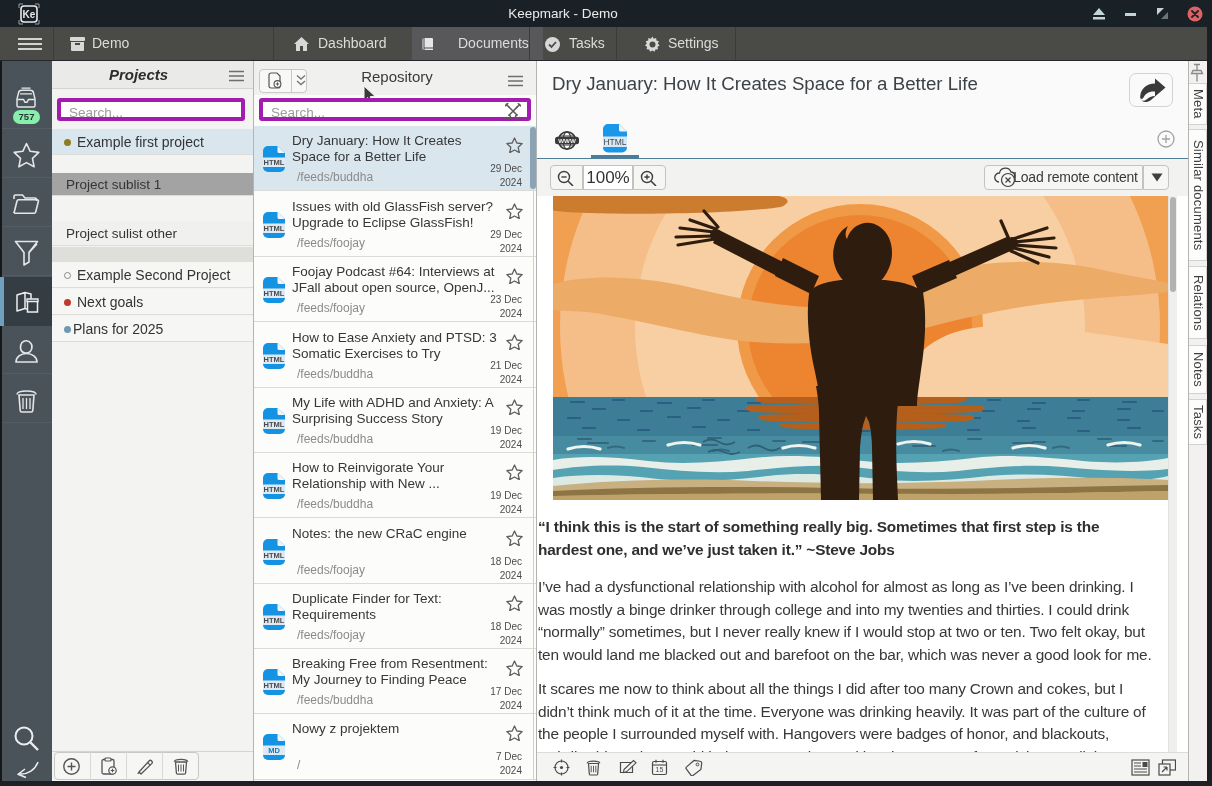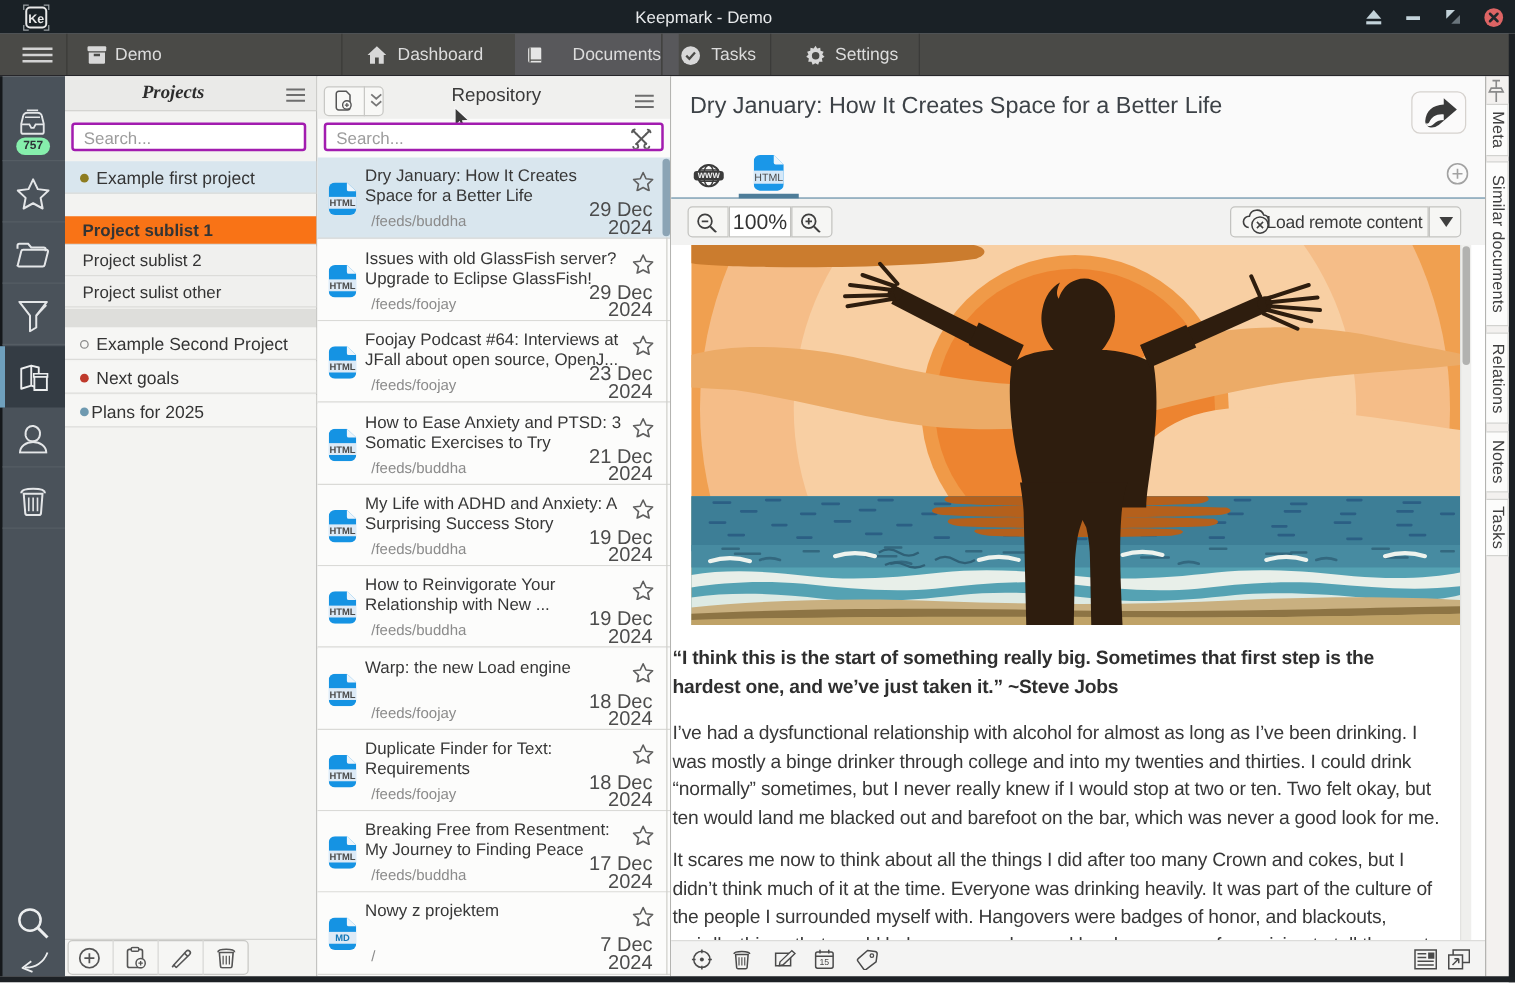--- a/index.html
+++ b/index.html
@@ -19,35 +19,35 @@
   #mb-docs { background:#58585b; }
 
   
   #sidebar { left:0; top:61px; width:52px; height:720px; background:#4a525a; border-left:2px solid #15181b;}
   .sbcell { position:absolute; left:0; width:52px; height:48px; border-bottom:1px solid #555d64; }
   #sbsel { left:0; top:277px; width:52px; height:49px; background:#343c44; border-left:4px solid #6fa0bd; }
 
   
   #projects { left:52px; top:61px; width:202px; height:720px; background:#f3f3f1; border-right:1px solid #b4b4b1; }
   #proj-head { left:0; top:0; width:201px; height:28px; background:#eaeae8; border-bottom:1px solid #d4d4d1; }
-  #proj-title { width:173px; text-align:center; top:5px; left:0; font-size:15px; font-weight:bold; font-style:italic; color:#2d2d2d;font-family:Liberation Serif, serif; }
-  .search { position:absolute; background:#fff; border:2px solid #a21caf; border-radius:3px;
+  #proj-title { width:173px; text-align:center; top:5px; left:0; font-size:15px; font-weight:bold; font-style:italic; color:#2d2d2d; }
+  .search { position:absolute; background:#fff; border:4px solid #a21caf; border-radius:3px;
     font-size:13.5px; color:#9c9c9c; padding-left:8px; line-height:21px; }
   .pitem { position:absolute; left:0; width:201px; height:26px; font-size:14px; color:#343434;
     line-height:26px; border-bottom:1px solid #dcdcd9; background:#f6f6f4; }
   .pdot { position:absolute; left:12px; top:9.5px; width:7px; height:7px; border-radius:50%; }
   .psel { background:#d9e6ee; }
 
   
   #repo { left:254px; top:61px; width:283px; height:720px; background:#fbfbfa; border-right:1px solid #b4b4b1; }
   #repo-head { left:0; top:0; width:282px; height:34px; background:#f0f0ee; }
   .ritem { position:absolute; left:0; width:282px; height:65px; border-bottom:1px solid #dadad7; background:#fcfcfb; }
   .rtitle { position:absolute; left:38px; top:7px; width:205px; font-size:13.5px; line-height:16px; color:#373737; }
   .rpath { position:absolute; left:43px; top:44px; font-size:12px; color:#8b8b8b; }
-  .rdate { position:absolute; right:14px; top:36px; font-size:16px; color:#4c4c4c; text-align:right; line-height:13.5px; }
+  .rdate { position:absolute; right:14px; top:36px; font-size:10px; color:#4c4c4c; text-align:right; line-height:13.5px; }
   .ricon { position:absolute; left:9px; top:20px; }
   .rstar { position:absolute; right:13px; top:11px; }
 
   
   #main { left:537px; top:61px; width:651px; height:720px; background:#fafafa; }
   #main-title { left:15px; top:12px; font-size:18.7px; color:#3d4247; }
   #share-btn { left:592px; top:12px; width:44px; height:34px; border:1px solid #d6d2ce; border-radius:7px; background:#fbfafa; }
   #tabline { left:0; top:97px; width:651px; height:1px; background:#4e7d99; }
   #tab-underline { left:54px; top:94px; width:48px; height:4px; background:#4e7d99; }
   #viewbar { left:0; top:98px; width:651px; height:37px; background:#f2f2f1; }
@@ -177,22 +177,21 @@
 </svg>
 
 <div class="abs" id="projects">
   <div class="abs" id="proj-head"></div>
   <div class="abs" id="proj-title">Projects</div>
   <svg class="abs" style="left:176px;top:9px" width="17" height="12" viewBox="0 0 17 12">
     <path d="M1,1.5 H16 M1,6 H16 M1,10.5 H16" stroke="#6e6e6e" stroke-width="1.6"></path>
   </svg>
   <div class="search" style="left:5px;top:37px;width:188px;height:23px;">Search...</div>
   <div class="pitem psel" style="top:68px"><span class="pdot" style="background:#8d7c20"></span><span style="margin-left:25px">Example first project</span></div>
-  <div class="pitem" style="top:112px;height:23px;line-height:23px;background:#f97316;font-weight:bold;font-size:13.5px"><span style="margin-left:14px">Project sublist 1</span></div>
-  <div class="pitem" style="top:136px;height:24px;line-height:24px;background:#f0f0ee;font-size:13.5px"><span style="margin-left:14px">Project sublist 2</span></div>
+  <div class="pitem" style="top:112px;height:23px;line-height:23px;background:#a3a3a3;font-weight:normal;font-size:13.5px"><span style="margin-left:14px">Project sublist 1</span></div>
   <div class="pitem" style="top:161px;height:24px;line-height:24px;background:#f0f0ee;font-size:13.5px"><span style="margin-left:14px">Project sulist other</span></div>
   <div class="abs" style="top:186px;left:0;width:201px;height:15px;background:#dededb"></div>
   <div class="pitem" style="top:201px"><span class="pdot" style="background:#f6f6f4;border:1.3px solid #8a8a8a"></span><span style="margin-left:25px">Example Second Project</span></div>
   <div class="pitem" style="top:228px"><span class="pdot" style="background:#bf3a2b"></span><span style="margin-left:25px">Next goals</span></div>
   <div class="pitem" style="top:255px"><span class="pdot" style="background:#6e99b0"></span><span style="margin-left:21px">Plans for 2025</span></div>
   <div class="abs" style="top:690px;left:0;width:201px;height:1px;background:#d4d4d1"></div>
   <div class="abs" style="top:691px;left:2px;width:145px;height:28px;border:1px solid #c8c8c5;border-radius:4px;background:#f6f6f4"></div>
   <div class="abs" style="top:691px;left:38px;width:1px;height:28px;background:#d8d8d5"></div>
   <div class="abs" style="top:691px;left:74px;width:1px;height:28px;background:#d8d8d5"></div>
   <div class="abs" style="top:691px;left:110px;width:1px;height:28px;background:#d8d8d5"></div>
@@ -309,21 +308,21 @@
     <div class="rpath">/feeds/buddha</div>
     <div class="rdate">19 Dec<br>2024</div>
     <svg class="rstar" width="17" height="16" viewBox="0 0 17 16">
         <use href="#star"></use>
       </svg>
   </div>
   <div class="ritem" style="top:458px;height:65px;">
     <svg class="ricon" width="22" height="26" viewBox="0 0 22 26">
         <use href="#fhtml"></use>
       </svg>
-    <div class="rtitle">Warp: the new Load engine</div>
+    <div class="rtitle">Notes: the new CRaC engine</div>
     <div class="rpath">/feeds/foojay</div>
     <div class="rdate">18 Dec<br>2024</div>
     <svg class="rstar" width="17" height="16" viewBox="0 0 17 16">
         <use href="#star"></use>
       </svg>
   </div>
   <div class="ritem" style="top:523px;height:65px;">
     <svg class="ricon" width="22" height="26" viewBox="0 0 22 26">
         <use href="#fhtml"></use>
       </svg>

